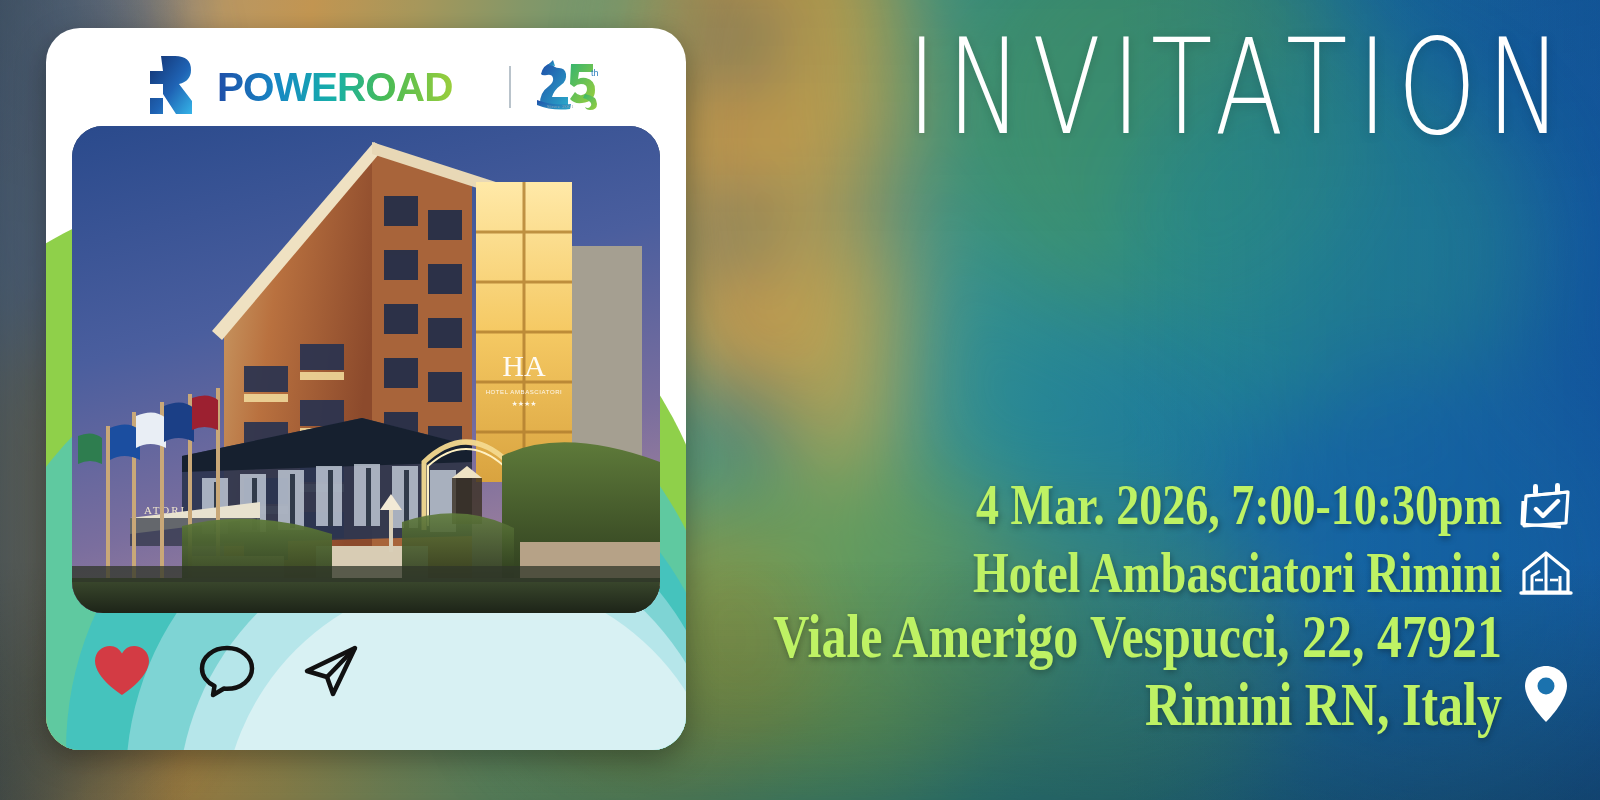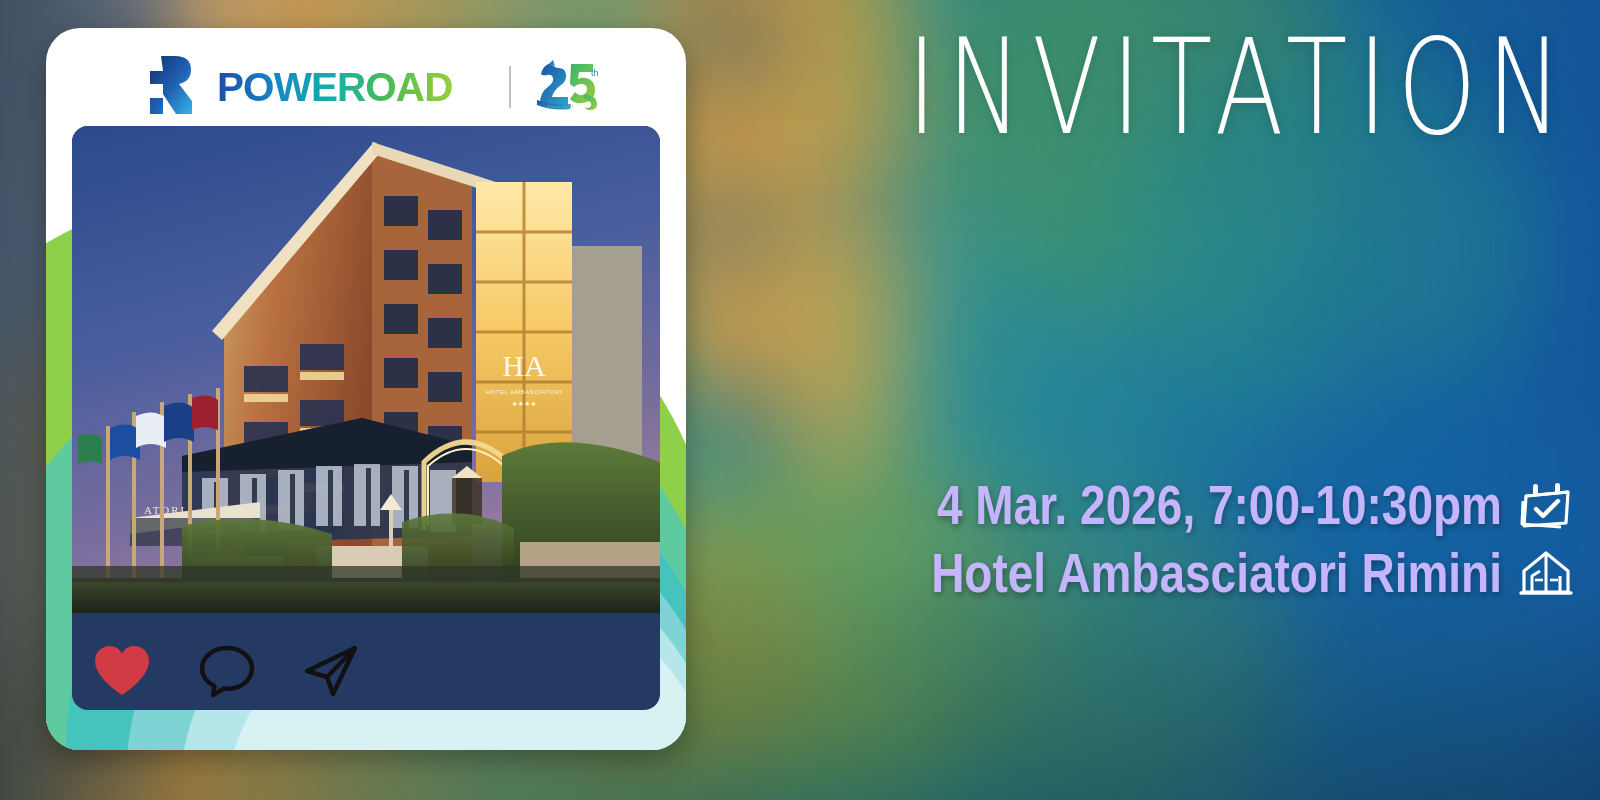--- a/index.html
+++ b/index.html
@@ -115,22 +115,22 @@
     height: 42px;
     background: #b9c3cb;
   }
   .logo-anniv { width: 76px; height: 58px; }
 
   .photo-wrap {
     position: absolute;
     left: 26px;
     top: 98px;
     width: 588px;
-    height: 584px;
-    border-radius: 16px;
+    height: 487px;
+    border-radius: 31px;
     overflow: hidden;
     background: #243a63;
   }
   .photo { position: absolute; inset: 0; }
 
   .ig-actions {
     position: absolute;
     left: 46px;
     bottom: 52px;
     display: flex;
@@ -180,22 +180,22 @@
   .headline div {
     transform: scaleX(0.96) scaleY(1.30);
     transform-origin: right center;
   }
 
   .details {
     position: absolute;
     right: 6px;
     top: 478px;
     width: 860px;
-    color: #c4b5fd;
-    font-family: Liberation Sans, sans-serif;
+    color: #bef264;
+    font-family: Liberation Serif, serif;
     font-weight: bold;
     text-shadow: 1px 2px 6px rgba(0,0,0,.33);
   }
   .detail-row {
     display: flex;
     align-items: center;
     justify-content: flex-end;
     gap: 16px;
     margin-bottom: 12px;
   }
@@ -510,17 +510,29 @@
             <path d="M2 46 L52 46" stroke="#ffffff" stroke-width="3.4" stroke-linecap="round"></path>
             <path d="M27 6 L27 45" stroke="#ffffff" stroke-width="3"></path>
             <path d="M13 45 L13 29 L21 24" fill="none" stroke="#ffffff" stroke-width="3" stroke-linejoin="round"></path>
             <path d="M41 45 L41 29" stroke="#ffffff" stroke-width="3"></path>
             <path d="M16 33 L24 33" stroke="#ffffff" stroke-width="2.6"></path>
             <path d="M31 33 L39 33" stroke="#ffffff" stroke-width="2.6"></path>
           </svg>
         </div>
       </div>
 
+      <div class="detail-row">
+        <div class="detail-text addr addr-block">
+          <div>Viale Amerigo Vespucci, 22, 47921</div>
+          <div>Rimini RN, Italy</div>
+        </div>
+        <div class="detail-icon pin">
+          <svg width="50" height="62" viewBox="0 0 50 62" aria-hidden="true">
+            <path d="M25 3 C13 3 4 12 4 23 C4 38 25 59 25 59 C25 59 46 38 46 23 C46 12 37 3 25 3 Z" fill="#ffffff"></path>
+            <circle cx="25" cy="23" r="8.5" fill="#1b72ae"></circle>
+          </svg>
+        </div>
+      </div>
 
     </div>
   </div>
 
 </div>
 
 </body></html>

